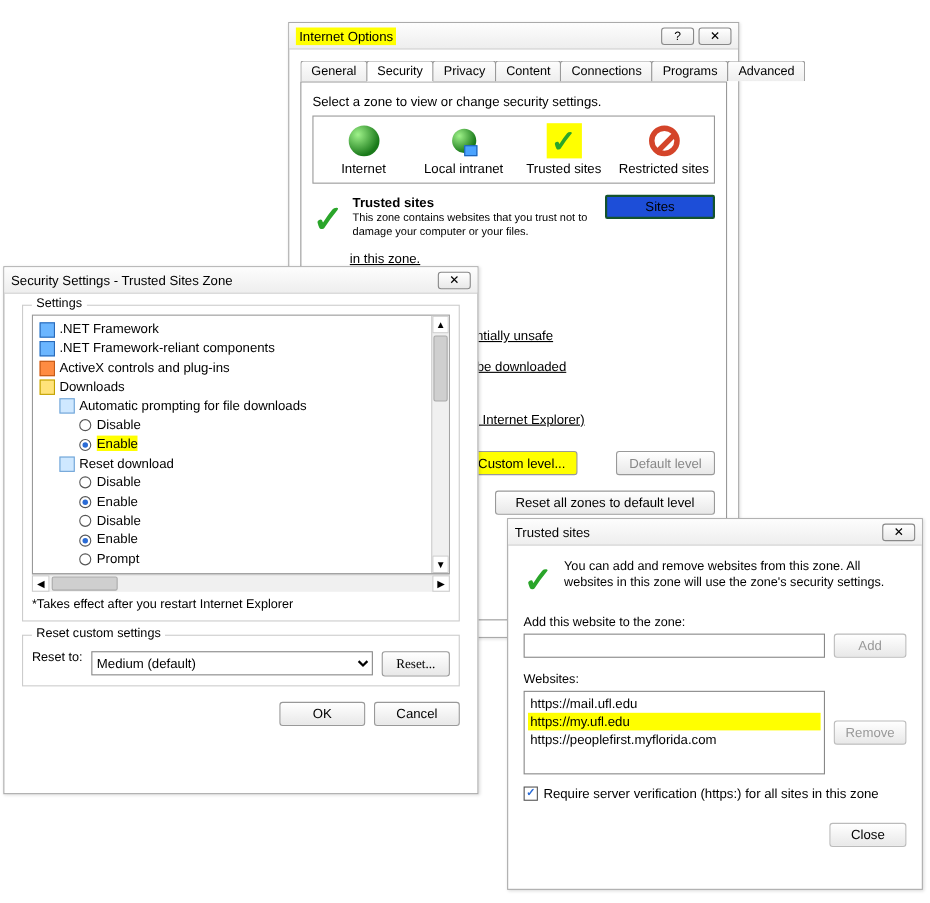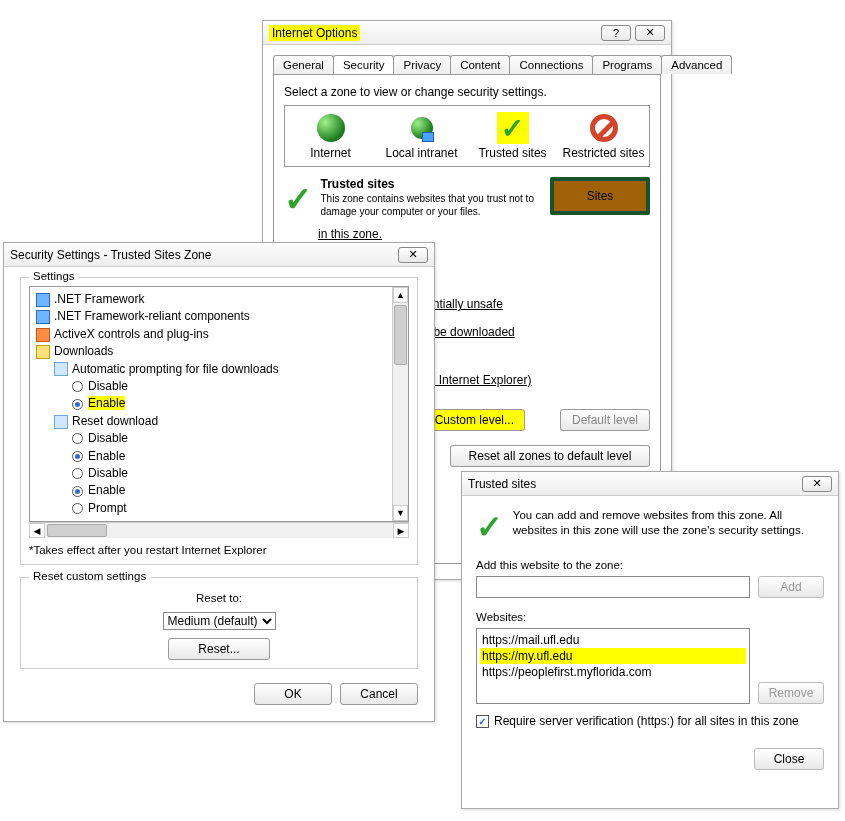--- a/index.html
+++ b/index.html
@@ -32,21 +32,21 @@
 .intranet::after{content:"";position:absolute;right:4px;bottom:2px;width:10px;height:8px;background:#4aa3ff;border:1px solid #1a5fb4;}
 .check { color:#2aa52a; font-size:28px; font-weight:bold;}
 .no-sign{ width:28px; height:28px; border:5px solid #d4442a; border-radius:50%; position:relative;}
 .no-sign::after{content:"";position:absolute;left:45%;top:-2px;width:5px;height:26px;background:#d4442a;transform:rotate(45deg);}
 
 .zone-desc { display:flex; margin-top:10px; gap:8px; }
 .zone-desc .big-check { color:#2aa52a; font-size:34px; font-weight:bold; padding-top:2px;}
 .zone-desc .txt { flex:1; }
 .zone-desc .txt .h { font-weight:bold; margin-bottom:2px;}
 .zone-desc .txt .p { font-size:10px; line-height:1.25;}
-.sites-btn { width:100px; height:38px; background:#a16207; border:4px solid #14532d; border-radius:2px; cursor:pointer; font-size:12px;}
+.sites-btn { width:100px; height:22px; background:#1d4ed8; border:2px solid #14532d; border-radius:2px; cursor:pointer; font-size:12px;}
 
 .partial-lines { margin-top:6px; font-size:11.5px; line-height:1.5; padding-left:34px;}
 .partial-lines div{ white-space:nowrap;text-decoration:underline; }
 
 .level-row { margin-top:20px; display:flex; gap:8px; justify-content:flex-end;}
 .btn { border:1px solid #999; background:linear-gradient(#fff,#e8e8e8); border-radius:3px; padding:3px 10px; cursor:pointer; min-width:90px; text-align:center;}
 .btn.hlp { background:#ffff00; }
 .btn.disabled { color:#888;margin-left:27px; }
 
 .reset-row { margin-top:14px; text-align:right;}
@@ -68,25 +68,25 @@
 .scrollbar{width:16px;background:#f0f0f0;border-left:1px solid #ccc;display:flex;flex-direction:column;}
 .scrollbar .arr{height:16px;display:flex;align-items:center;justify-content:center;border:1px solid #ccc;background:#fff;font-size:9px;cursor:pointer;}
 .scrollbar .track{flex:1;position:relative;}
 .scrollbar .thumb{position:absolute;left:1px;right:1px;top:2px;height:60px;background:#cfcfcf;border:1px solid #aaa;border-radius:2px;}
 .hscroll{height:16px;border-top:1px solid #ccc;background:#f0f0f0;display:flex;}
 .hscroll .arr{width:16px;display:flex;align-items:center;justify-content:center;border:1px solid #ccc;background:#fff;font-size:9px;cursor:pointer;}
 .hscroll .track{flex:1;position:relative;}
 .hscroll .thumb{position:absolute;top:1px;bottom:1px;left:2px;width:60px;background:#cfcfcf;border:1px solid #aaa;border-radius:2px;}
 
 .note { font-size:11.5px; margin-top:6px;}
-.reset-row2{display:flex;align-items:center;gap:8px;margin-top:6px;flex-direction:column;}
+.reset-row2{display:flex;gap:8px;margin-top:6px;}
 select.combo{flex:1;height:22px;border:1px solid #888;background:#fff;}
 .dlg-btns{display:flex;justify-content:flex-end;gap:8px;margin-top:14px;}
 .btn2{border:1px solid #999;background:linear-gradient(#fff,#e8e8e8);border-radius:3px;padding:3px 0;width:78px;text-align:center;cursor:pointer;}
-.btn2.wide{width:102px;}
+.btn2.wide{width:62px;font-family:Liberation Serif, serif;}
 
 
 #ts { left:461px; top:471px; width:378px; height:338px;}
 #ts .body{padding:12px 14px;}
 .ts-head{display:flex;gap:10px;margin-bottom:12px;}
 .ts-head .big-check{color:#2aa52a;font-size:32px;font-weight:bold;}
 .ts-head .msg{font-size:11.5px; line-height:1.3;}
 .field-row{display:flex;gap:8px;align-items:center;}
 .input{flex:1;height:22px;border:1px solid #888;background:#fff;}
 .btn3{border:1px solid #bbb;background:linear-gradient(#fff,#e8e8e8);border-radius:3px;width:66px;height:22px;display:flex;align-items:center;justify-content:center;cursor:pointer;}
@@ -246,21 +246,21 @@
     <div class="ts-head">
       <div class="big-check">✓</div>
       <div class="msg">You can add and remove websites from this zone. All websites in this zone will use the zone's security settings.</div>
     </div>
     <label>Add this website to the zone:</label>
     <div class="field-row" style="margin:4px 0 12px">
       <input class="input" type="text" style="">
       <div class="btn3 disabled">Add</div>
     </div>
     <label>Websites:</label>
-    <div class="field-row" style="align-items:flex-end;margin-top:4px">
+    <div class="field-row" style="align-items:center;margin-top:4px">
       <div class="listbox" id="wlist" style="flex:1">
           <div>https://mail.ufl.edu</div>
           <div class="hl">https://my.ufl.edu</div>
           <div>https://peoplefirst.myflorida.com</div>
         </div>
       <div class="btn3 disabled">Remove</div>
     </div>
     <div class="check-row">
       <div class="checkbox on"></div>
       <span>Require server verification (https:) for all sites in this zone</span>

